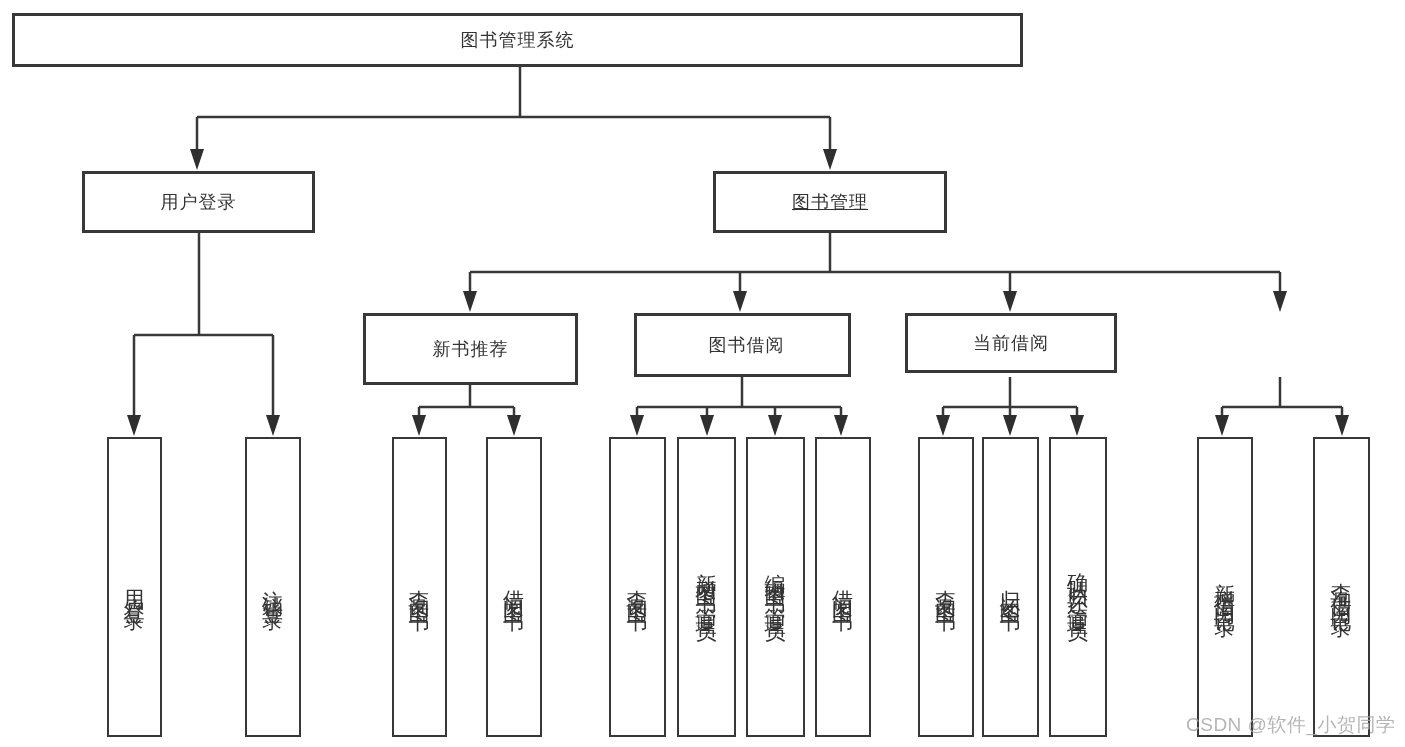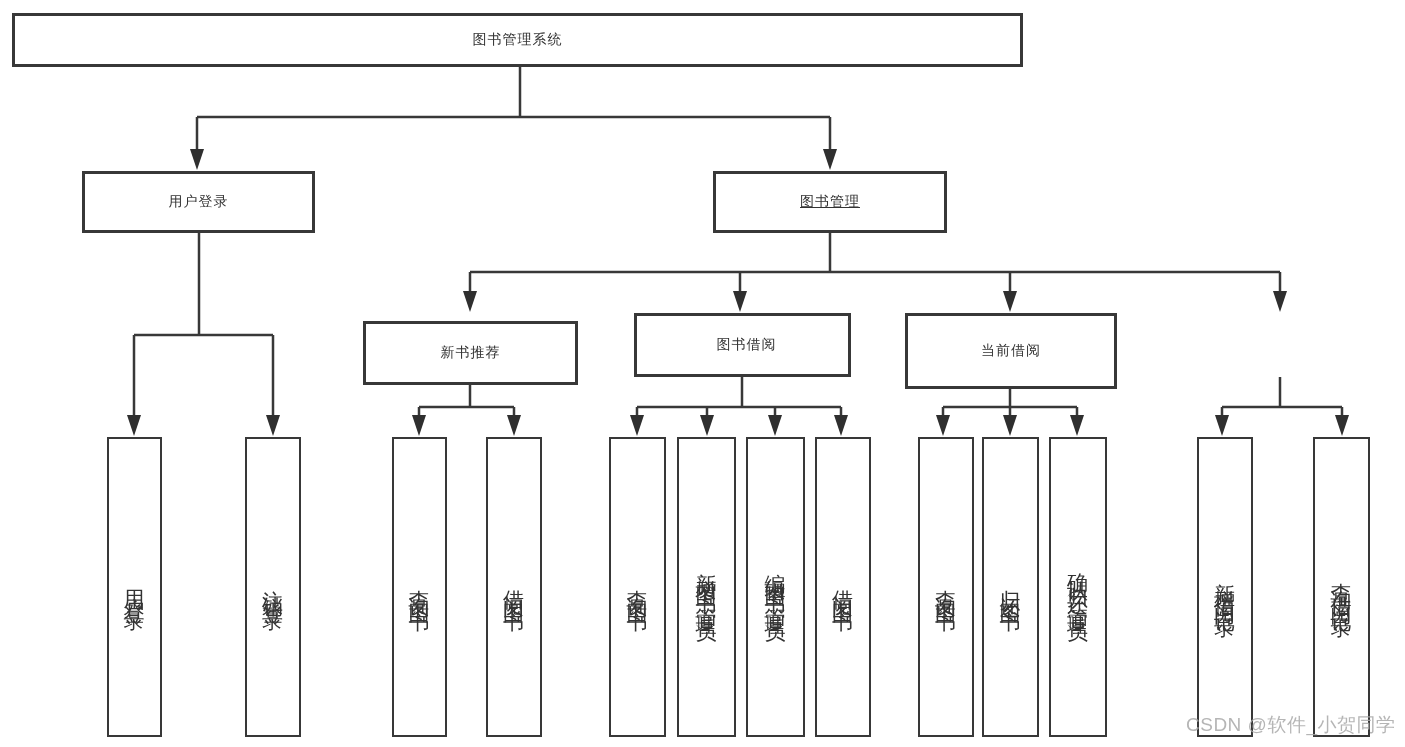--- a/index.html
+++ b/index.html
@@ -26,21 +26,21 @@
     background: #ffffff;
     border: 3px solid #383838;
     color: #333333;
     display: flex;
     align-items: center;
     justify-content: center;
     z-index: 2;
   }
 
   .hbox {
-    font-size: 14px;
+    font-size: 18px;
     letter-spacing: 1px;
     white-space: nowrap;
   }
 
   .leaf {
     top: 437px;
     height: 300px;
     border-width: 2.5px;
     writing-mode: vertical-rl;
     text-orientation: mixed;
@@ -96,23 +96,23 @@
       <polygon points="1215,415 1229,415 1222,436"></polygon>
       <polygon points="1335,415 1349,415 1342,436"></polygon>
     </g>
   </svg>
 
   <div class="node hbox" style="left:12px; top:13px; width:1011px; height:54px;">图书管理系统</div>
 
   <div class="node hbox" style="left:82px; top:171px; width:233px; height:62px;">用户登录</div>
   <div class="node hbox" style="left:713px; top:171px; width:234px; height:62px;text-decoration:underline;">图书管理</div>
 
-  <div class="node hbox" style="left:363px; top:321px; width:215px; height:64px;">新书推荐</div>
+  <div class="node hbox" style="left:363px; top:313px; width:215px; height:72px;">新书推荐</div>
   <div class="node hbox" style="left:634px; top:313px; width:217px; height:64px;padding-left:8px;">图书借阅</div>
-  <div class="node hbox" style="left:905px; top:313px; width:212px; height:76px;">当前借阅</div>
+  <div class="node hbox" style="left:905px; top:313px; width:212px; height:60px;">当前借阅</div>
 
   <div class="node leaf" style="left:107px; width:55px;">用户登录</div>
   <div class="node leaf" style="left:245px; width:56px;">注销登录</div>
 
   <div class="node leaf" style="left:392px; width:55px;">查询图书</div>
   <div class="node leaf" style="left:486px; width:56px;">借阅图书</div>
 
   <div class="node leaf" style="left:609px; width:57px;">查询图书</div>
   <div class="node leaf" style="left:677px; width:59px;">新增图书（管理员）</div>
   <div class="node leaf" style="left:746px; width:59px;">编辑图书（管理员）</div>

